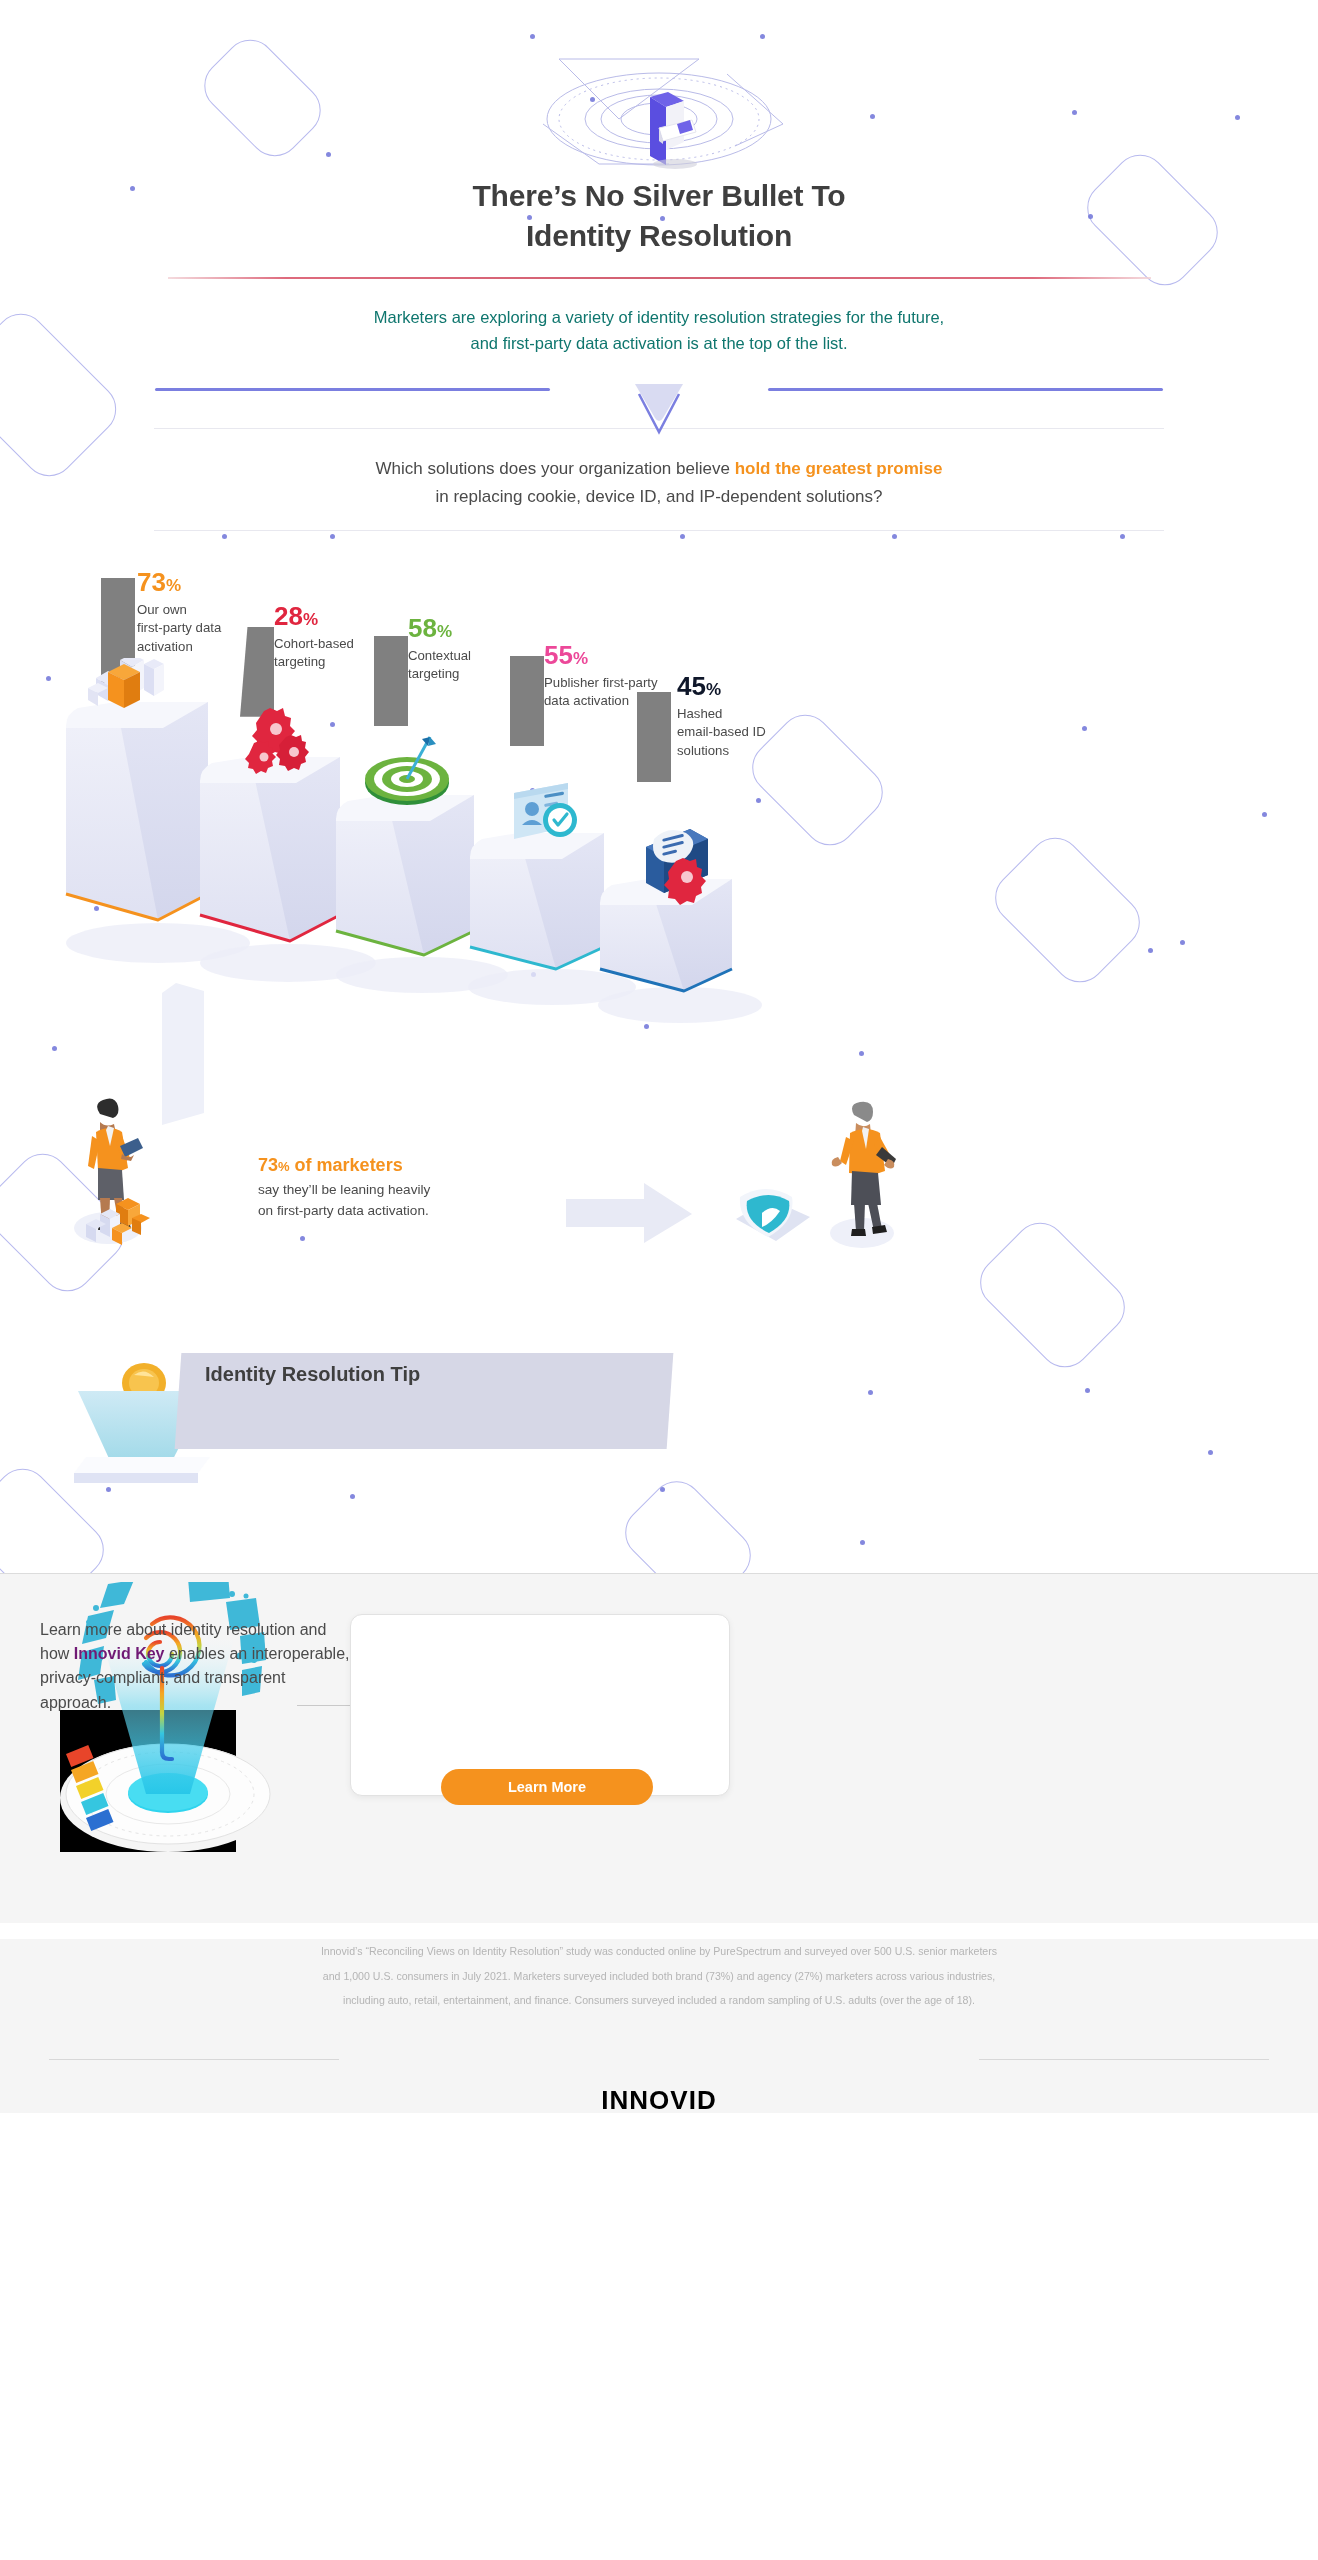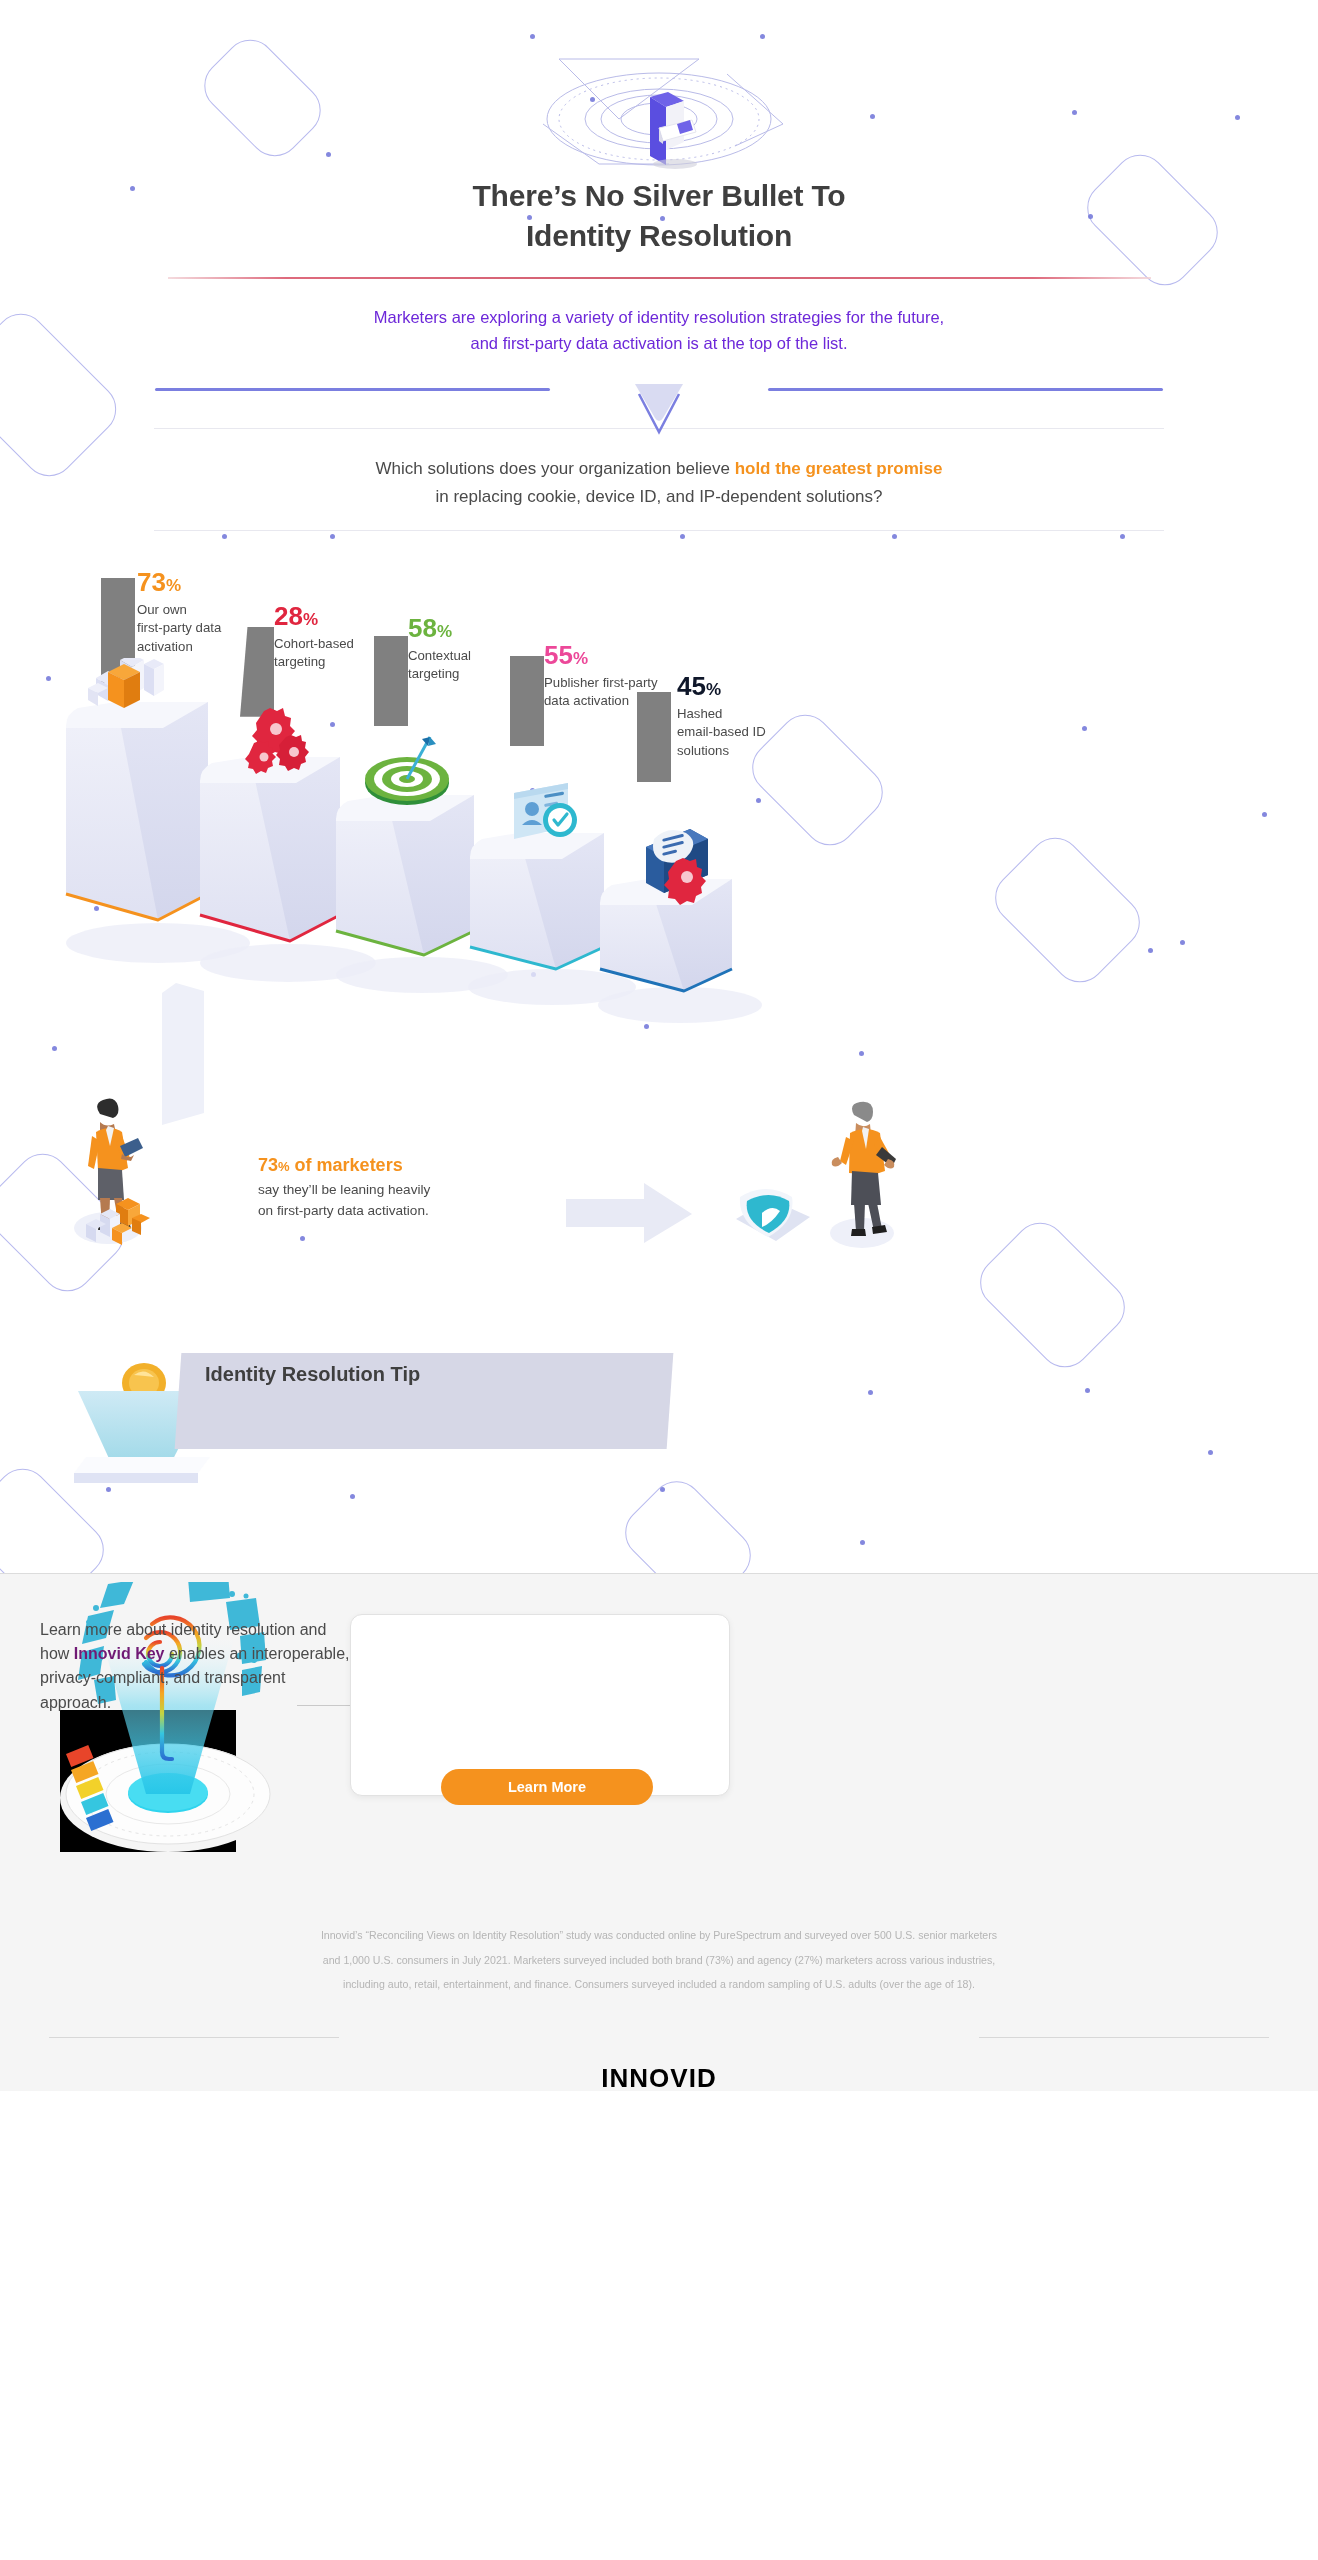--- a/index.html
+++ b/index.html
@@ -41,21 +41,21 @@
   .rule-red {
     margin: 22px auto 0;
     width: 983px; height: 2px;
     background: linear-gradient(90deg,#f2d2d6 0%,#d6455c 12%,#c8394f 50%,#d6455c 88%,#f2d2d6 100%);
     opacity: .8;
   }
   .hero-sub {
     text-align: center;
     font-size: 16.5px;
     line-height: 1.55;
-    color: #6d28d9;
+    color: #0f766e;
     margin: 26px auto 5px;
     max-width: 1000px;
   }
 
   
   .rule-blue-wrap { position: relative; height: 40px; margin-top: 24px; }
   .rule-blue {
     position: absolute; top: 8px; height: 3px; background: #7b7fe0; border-radius: 2px;
   }
   .rule-blue.l { left: 155px; width: 395px; }
@@ -123,21 +123,21 @@
     background: #f5921e; border: none; border-radius: 19px; color: #fff;
     font-family: "Liberation Sans", sans-serif;
     font-size: 14.5px; font-weight: 700; cursor: pointer;
   }
   .connector { position: absolute; left: 297px; top: 131px; width: 54px; height: 1px; background: #c9c9c9; }
 
   
   .footer { position: relative; background: #f5f5f5; padding: 0 0 24px; z-index: 2; }
   .disclaimer {
     text-align: center; font-size: 10.6px; line-height: 2.35; color: #b5b5b5;
-    max-width: 1200px; margin: 0 auto; white-space: pre-line;
+    max-width: 1200px; margin: 16px auto; white-space: pre-line;
   }
   .logo-row { position: relative; height: 60px; margin-top: 10px; }
   .logo-line { position: absolute; top: 30px; height: 1px; background: #d8d8d8; }
   .logo-line.l { left: 49px; width: 290px; }
   .logo-line.r { right: 49px; width: 290px; }
   .logo {
     position: absolute; left: 50%; top: 16px; transform: translateX(-50%);
     font-size: 26px; font-weight: 700; letter-spacing: 1px; color: #000000; margin-top: 40px;
   }
 </style>

